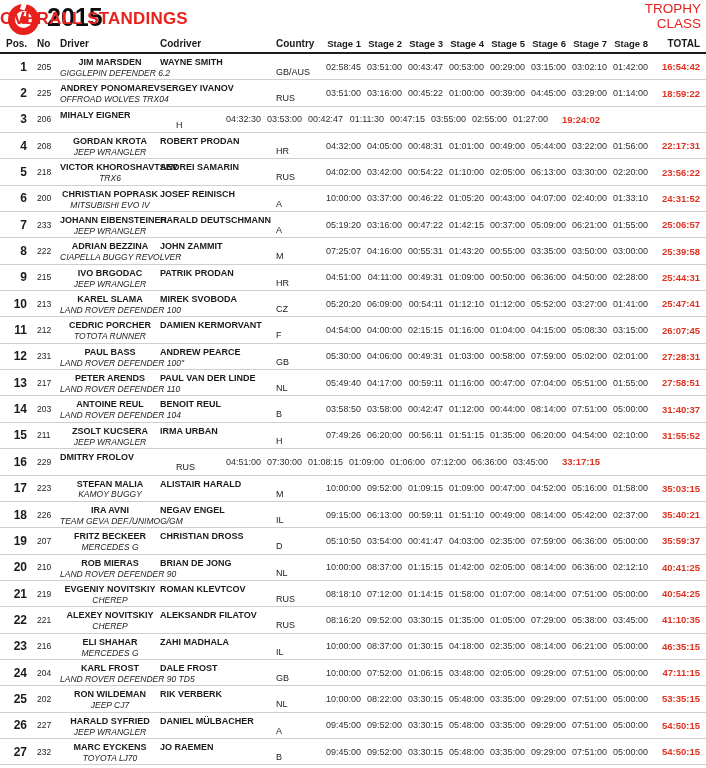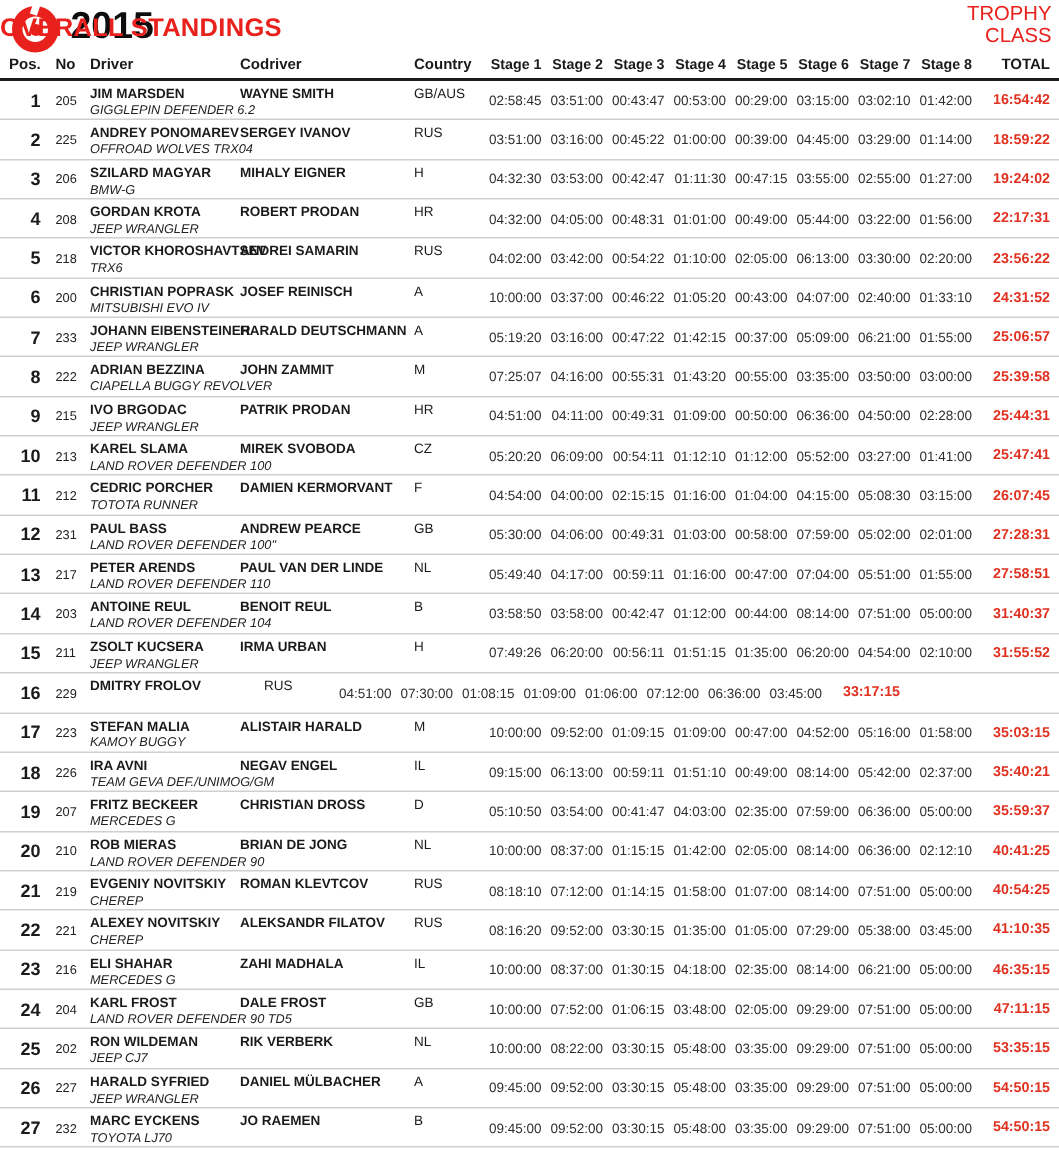--- a/index.html
+++ b/index.html
@@ -42,25 +42,25 @@
     border-bottom:2px solid var(--rule-dark);font-weight:bold;font-size:10px;height:15px;}
   .cols .c-stage{font-size:9.5px;}
   .stage-headers{display:flex;flex:none;}
   
   .tbody{}
   .row{display:flex;height:26.35px;padding:0 6px;border-bottom:1px solid var(--rule-light);
     align-items:stretch;}
   .row .c-pos{font-weight:bold;font-size:12px;text-align:right;padding-right:3px;
     display:flex;align-items:center;justify-content:flex-end;}
   .row .c-no{font-size:8.5px;color:#222;display:flex;align-items:center;}
-  .row .c-driver{padding-top:3px;line-height:1.22;white-space:nowrap;overflow:visible;}
+  .row .c-driver{padding-top:3px;line-height:1.22;white-space:nowrap;overflow:visible;text-align:center;}
   .driver-name{font-weight:bold;font-size:9px;}
   .team-name{font-style:italic;font-size:8.5px;color:#222;}
   .row .c-codriver{padding-top:3px;font-weight:bold;font-size:9px;white-space:nowrap;}
-  .row .c-country{padding-top:3px;font-size:9px;}
+  .row .c-country{padding-top:13px;font-size:9px;}
   .c-stages{display:flex;flex:none;align-items:center;}
   .c-stages .c-stage{font-size:9px;color:#2e2e2e;}
   .row .c-total{display:flex;align-items:center;justify-content:flex-end;
     font-weight:bold;font-size:9.5px;color:var(--total-red);}
 </style>
 </head>
 <body>
 
 <div class="topbar">
   <div class="logo">
@@ -137,24 +137,20 @@
         <div class="c-stage">04:45:00</div>
         <div class="c-stage">03:29:00</div>
         <div class="c-stage">01:14:00</div>
       </div>
     <div class="c-total">18:59:22</div>
   </div>
 
   <div class="row">
     <div class="c-pos">3</div>
     <div class="c-no">206</div>
-    <div class="c-driver">
-      <div class="driver-name">SZILARD MAGYAR</div>
-      <div class="team-name">BMW-G</div>
-    </div>
     <div class="c-codriver">MIHALY EIGNER</div>
     <div class="c-country">H</div>
     <div class="c-stages">
         <div class="c-stage">04:32:30</div>
         <div class="c-stage">03:53:00</div>
         <div class="c-stage">00:42:47</div>
         <div class="c-stage">01:11:30</div>
         <div class="c-stage">00:47:15</div>
         <div class="c-stage">03:55:00</div>
         <div class="c-stage">02:55:00</div>

